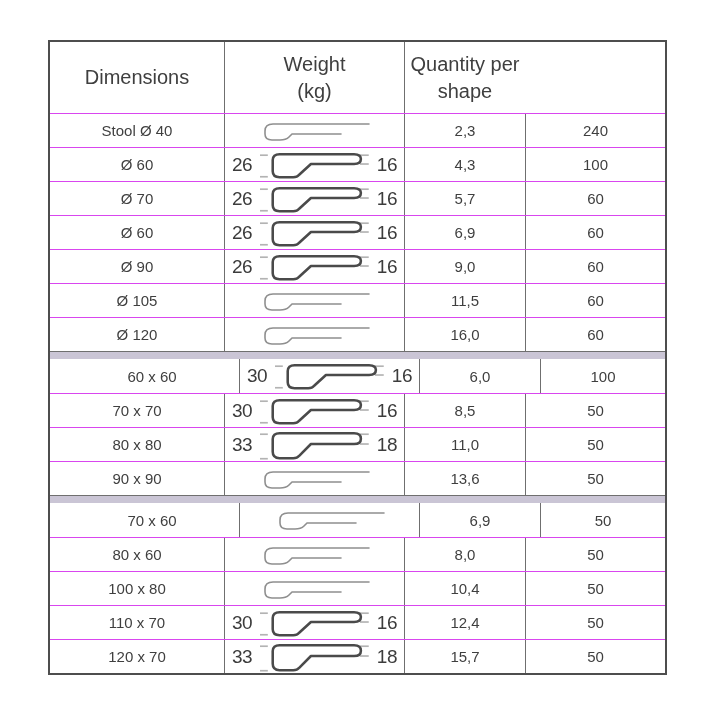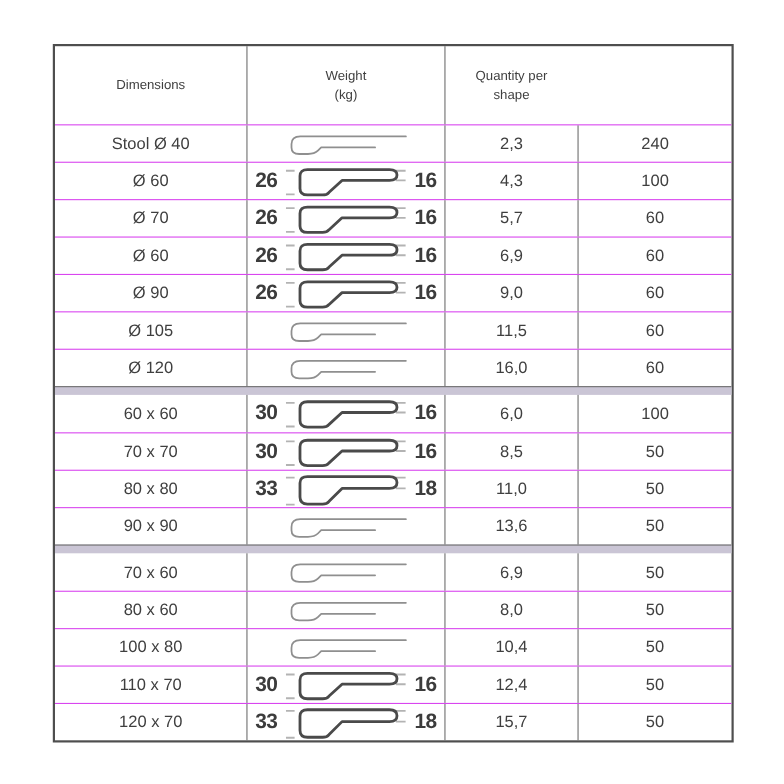--- a/index.html
+++ b/index.html
@@ -8,31 +8,31 @@
     width: 713px; height: 713px; position: relative;
     font-family: "Liberation Sans", sans-serif;
     color: #3f3f3f;
   }
   .canvas { position: relative; width: 713px; height: 713px; background: #ffffff; }
   .spec-table {
     position: absolute; left: 48px; top: 40px; width: 619px;
     border: 2px solid #4e4e4e; background: #ffffff;
   }
   .row { display: grid; grid-template-columns: 174px 180px 121px 1fr; }
-  .row.header { height: 71px; font-size: 12px; line-height: 1.35; }
+  .row.header { height: 71px; font-size: 20px; line-height: 1.35; }
   .row.data { height: 34px; border-top: 1px solid #d946ef; font-size: 15px; }
-  .row.after-divider { border-top: none; }
+  .row.after-divider { border-top: none; margin-left: 15px; }
   .cell {
     display: flex; align-items: center; justify-content: center;
     text-align: center; white-space: pre-line; overflow: hidden;
   }
   .cell + .cell { border-left: 1px solid #6f6f6f; }
   .divider { height: 8px; background: #cac5d5; border-top: 1px solid #6f6f6f; }
   .dimnum {
-    font-weight: 700; font-size: 19px; color: #3c3c3c;
+    font-weight: 400; font-size: 19px; color: #3c3c3c;
     letter-spacing: -0.5px; margin: 0 7px;
   }
   .shape svg { display: block; }
 </style>
 </head>
 <body>
 
 <div class="canvas">
   <div class="spec-table">
     <div class="row header">

